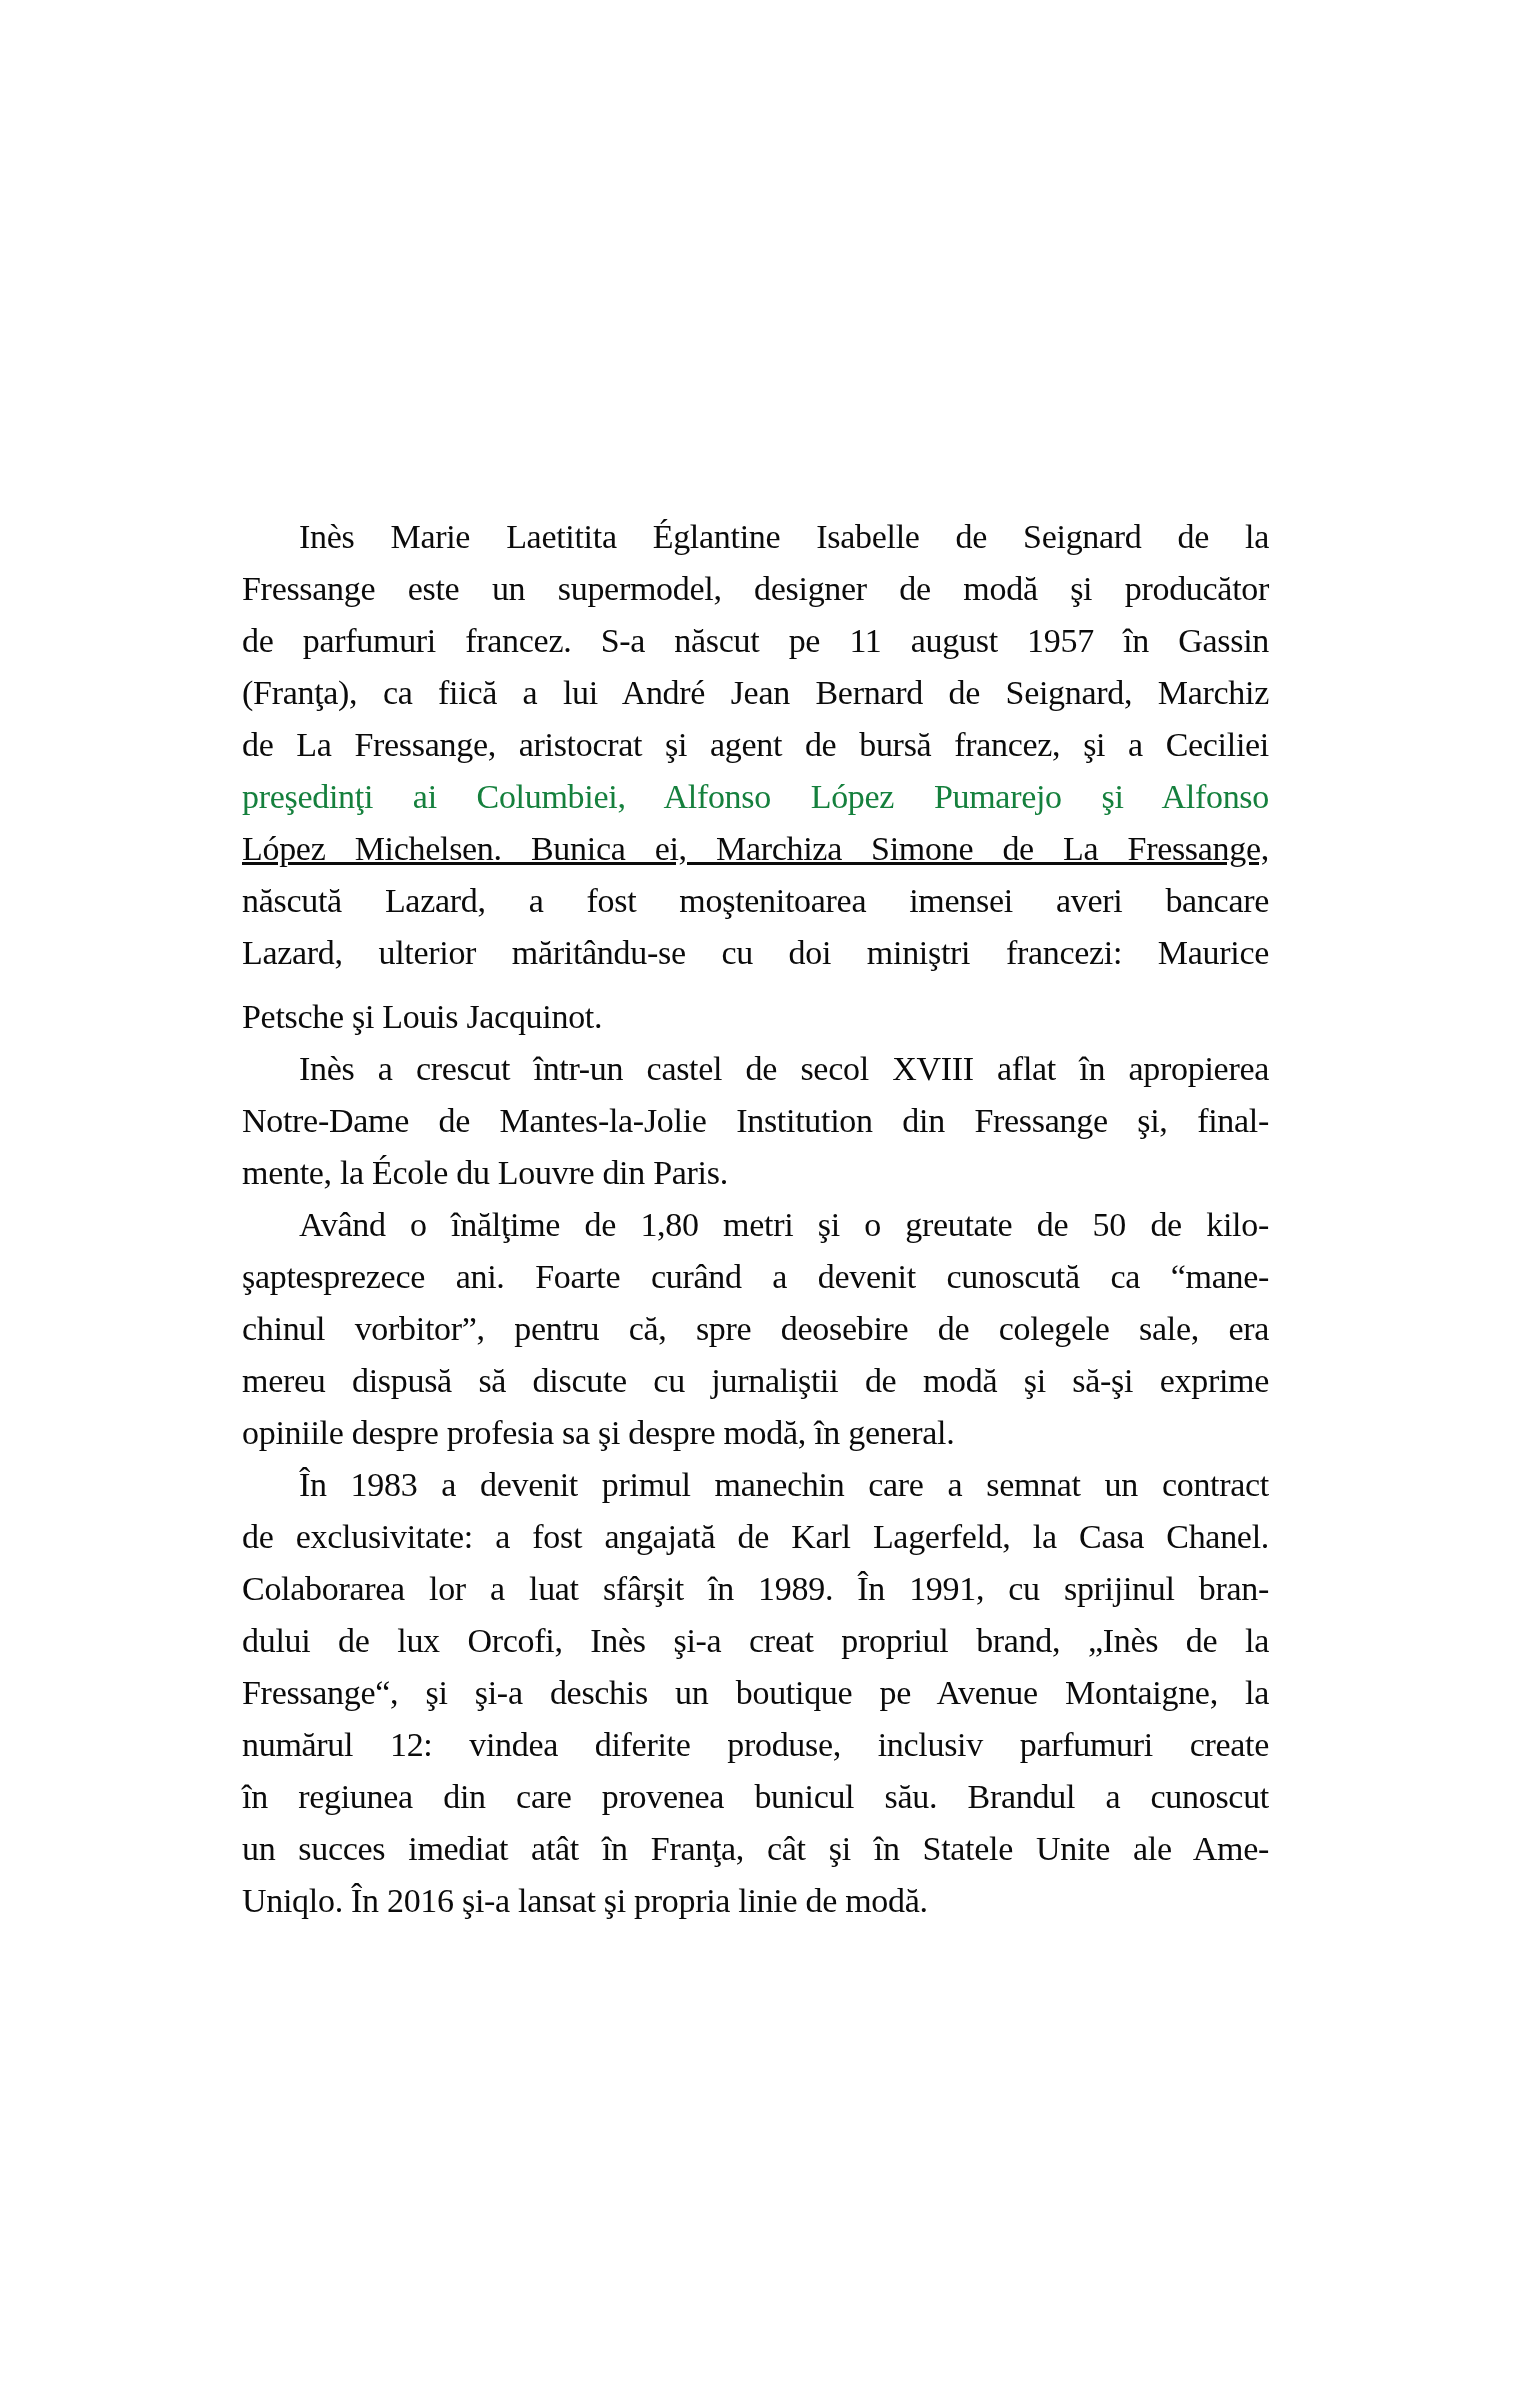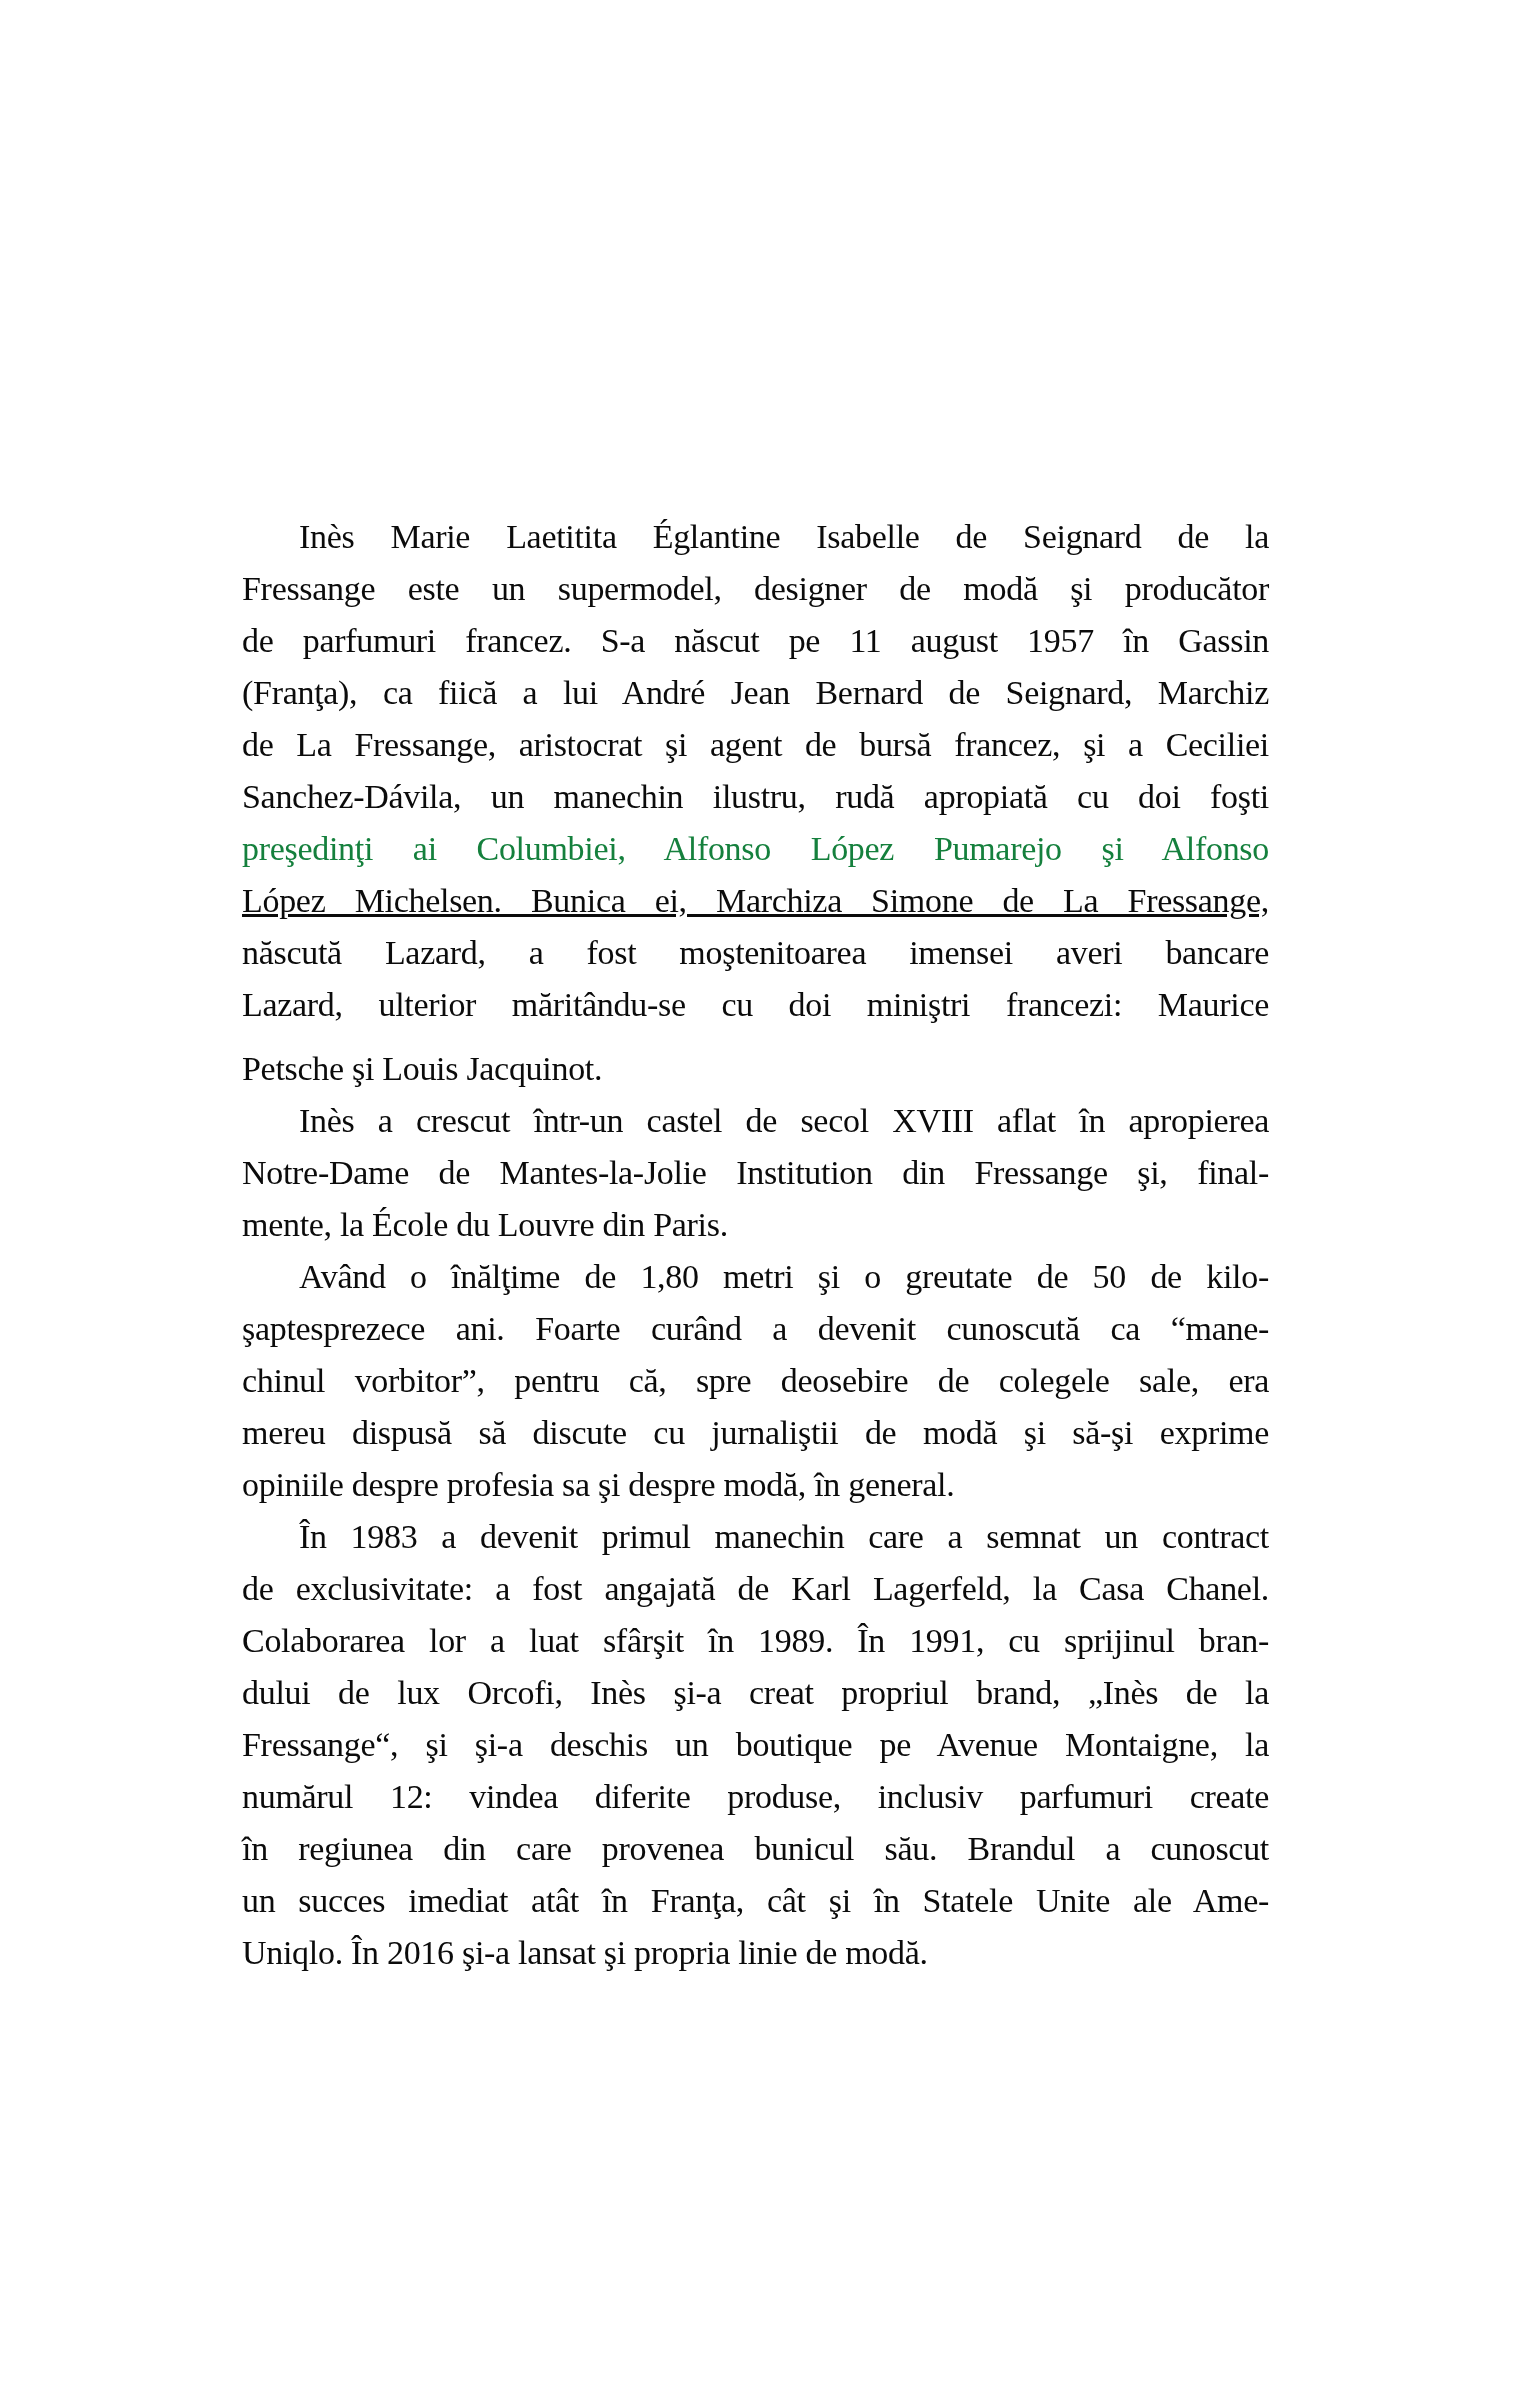--- a/index.html
+++ b/index.html
@@ -51,21 +51,20 @@
 <body style="background: rgb(255, 255, 255);">
 
 <div class="book-page">
   <main class="text-block">
       <div class="paragraph">
         <div class="line first" style="color: rgb(11, 11, 11);">Inès Marie Laetitita Églantine Isabelle de Seignard de la</div>
         <div class="line" style="color: rgb(11, 11, 11);">Fressange este un supermodel, designer de modă şi producător</div>
         <div class="line" style="color: rgb(11, 11, 11);">de parfumuri francez. S-a născut pe 11 august 1957 în Gassin</div>
         <div class="line" style="color: rgb(11, 11, 11);">(Franţa), ca fiică a lui André Jean Bernard de Seignard, Marchiz</div>
         <div class="line" style="color: rgb(11, 11, 11);">de La Fressange, aristocrat şi agent de bursă francez, şi a Ceciliei</div>
-        <div class="line" style="color: rgb(11, 11, 11);">Sanchez-Dávila, un manechin ilustru, rudă apropiată cu doi foşti</div>
         <div class="line" style="color: #15803d;">preşedinţi ai Columbiei, Alfonso López Pumarejo şi Alfonso</div>
         <div class="line" style="color: rgb(11, 11, 11); text-decoration: underline;">López Michelsen. Bunica ei, Marchiza Simone de La Fressange,</div>
         <div class="line" style="color: rgb(11, 11, 11);">născută Lazard, a fost moştenitoarea imensei averi bancare</div>
         <div class="line" style="color: rgb(11, 11, 11);">Lazard, ulterior măritându-se cu doi miniştri francezi: Maurice</div>
         <div class="line last" style="color: rgb(11, 11, 11); margin-top: 12px;">Petsche şi Louis Jacquinot.</div>
       </div>
       <div class="paragraph">
         <div class="line first" style="color: rgb(11, 11, 11);">Inès a crescut într-un castel de secol XVIII aflat în apropierea</div>
         <div class="line" style="color: rgb(11, 11, 11);">Notre-Dame de Mantes-la-Jolie Institution din Fressange şi, final-</div>
         <div class="line last" style="color: rgb(11, 11, 11);">mente, la École du Louvre din Paris.</div>

